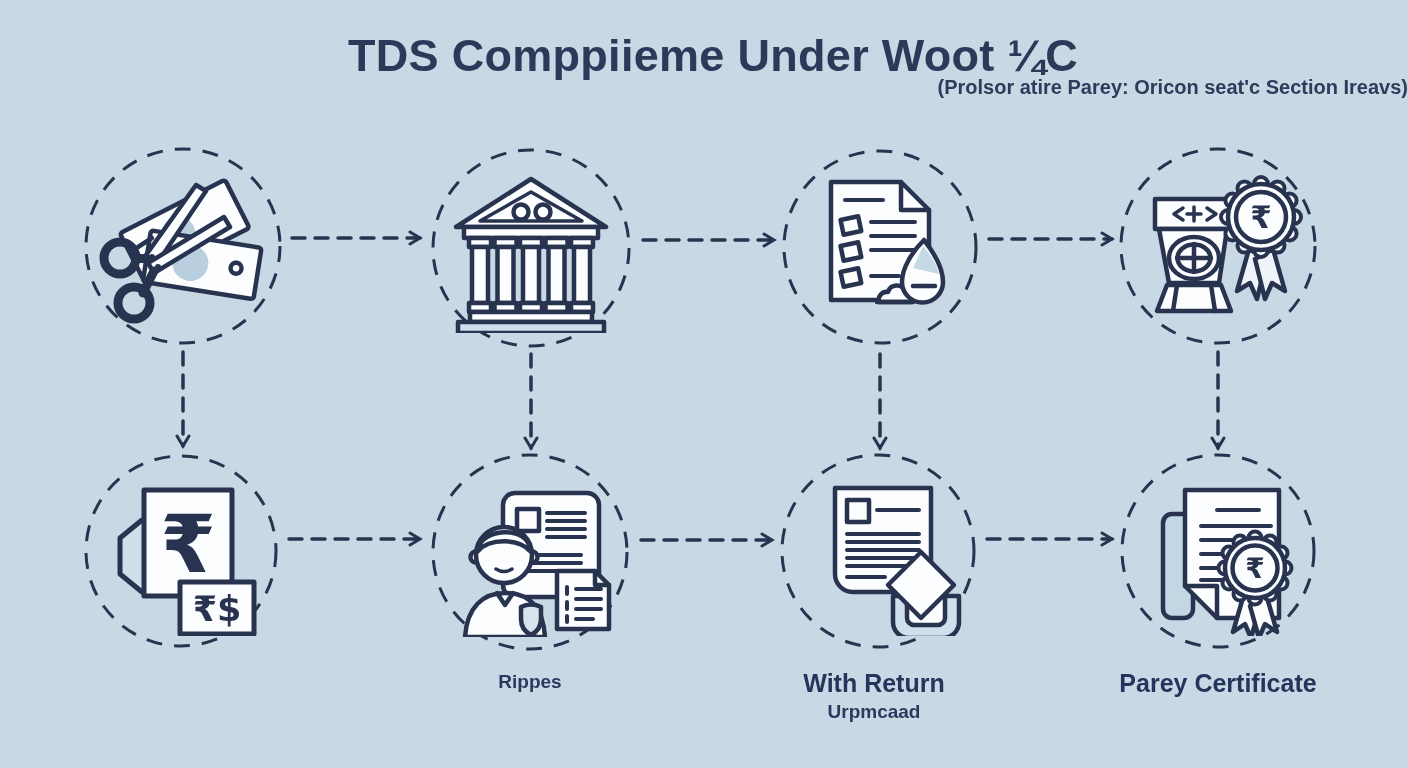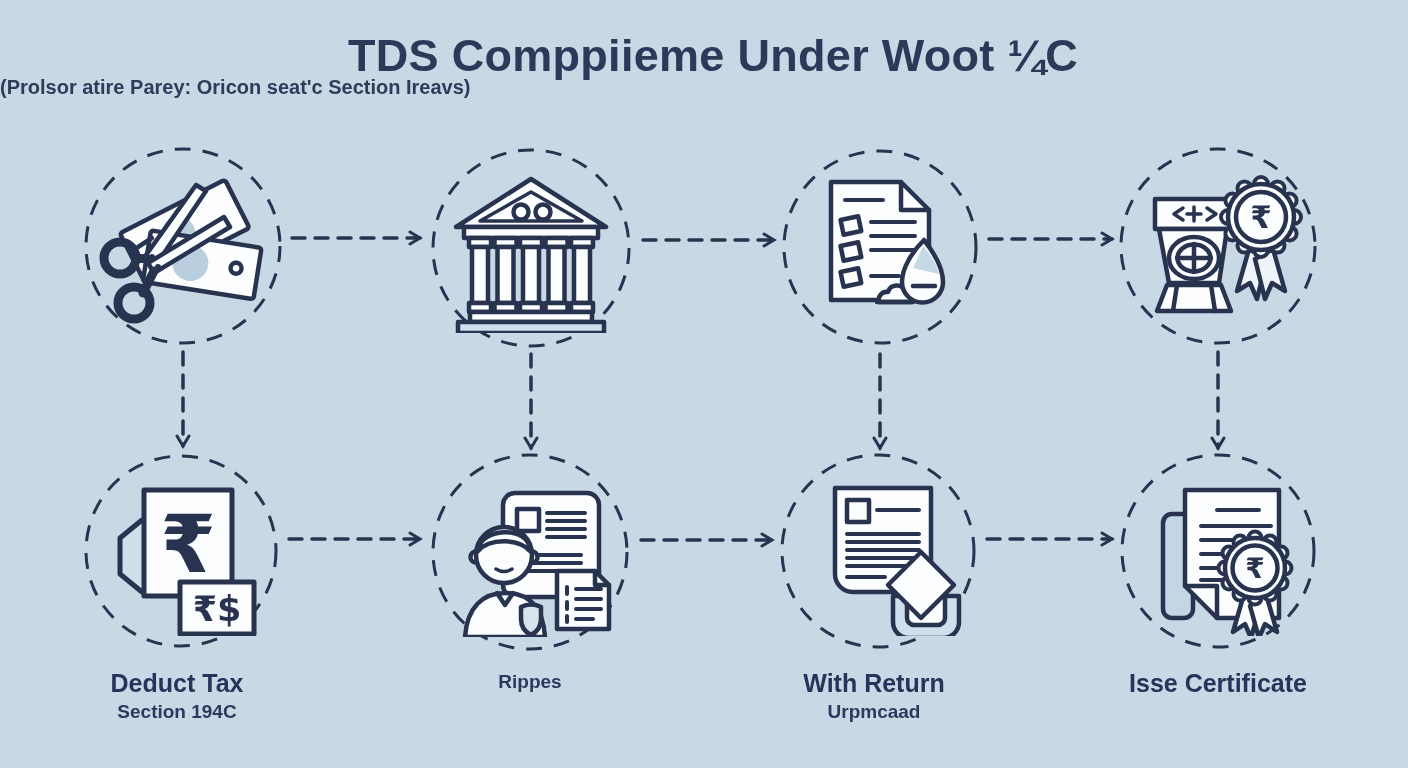--- a/index.html
+++ b/index.html
@@ -7,21 +7,21 @@
     position:relative;width:1408px;height:768px;overflow:hidden;
     background:#c8d8e4;
     font-family:"Liberation Sans","DejaVu Sans",sans-serif;
     color:#273757;
   }
   .title{
     position:absolute;top:30px;left:0;width:100%;text-align:center;
     font-size:45px;font-weight:800;letter-spacing:.3px;color:#2c3a5a;padding-left:9px;
   }
   .subtitle{
-    position:absolute;top:76px;left:0;width:100%;text-align:left;
+    position:absolute;top:76px;left:0;width:100%;text-align:right;
     font-size:20px;font-weight:700;color:#2e3c5c;
   }
   .layer{position:absolute;left:0;top:0;}
   .icon{position:absolute;width:170px;height:170px;}
   .step-label{position:absolute;width:320px;text-align:center;top:668px;}
   .step-label .main{font-size:25px;font-weight:800;color:#25345a;line-height:30px;}
   .step-label .sub{font-size:19px;font-weight:700;color:#2a3a5e;line-height:27px;}
   .lbl-1{left:17px;}  .lbl-2{left:370px;} .lbl-3{left:714px;} .lbl-4{left:1058px;}
   svg text{font-family:"DejaVu Sans","Liberation Sans",sans-serif;font-weight:700;fill:#28334f;}
 </style>
@@ -271,28 +271,24 @@
         <circle cx="122" cy="72" r="6.5"></circle>
           <circle cx="137" cy="76" r="6.5"></circle>
           <circle cx="148" cy="87" r="6.5"></circle>
       </g>
       <circle cx="122" cy="102" r="30"></circle>
       <circle cx="122" cy="102" r="22.5"></circle>
       <text x="122" y="112" font-size="28" text-anchor="middle" stroke="none">₹</text>
     </g>
   </svg>
 
-  <div class="step-label lbl-1">
-    <div class="main">Deduct Tax</div>
-    <div class="sub">Section 194C</div>
-  </div>
   <div class="step-label lbl-2">
     <div class="sub">Rippes</div>
   </div>
   <div class="step-label lbl-3">
     <div class="main">With Return</div>
     <div class="sub">Urpmcaad</div>
   </div>
   <div class="step-label lbl-4">
-    <div class="main">Isse Certificate</div>
+    <div class="main">Parey Certificate</div>
   </div>
 
 </div>
 
 </body></html>

